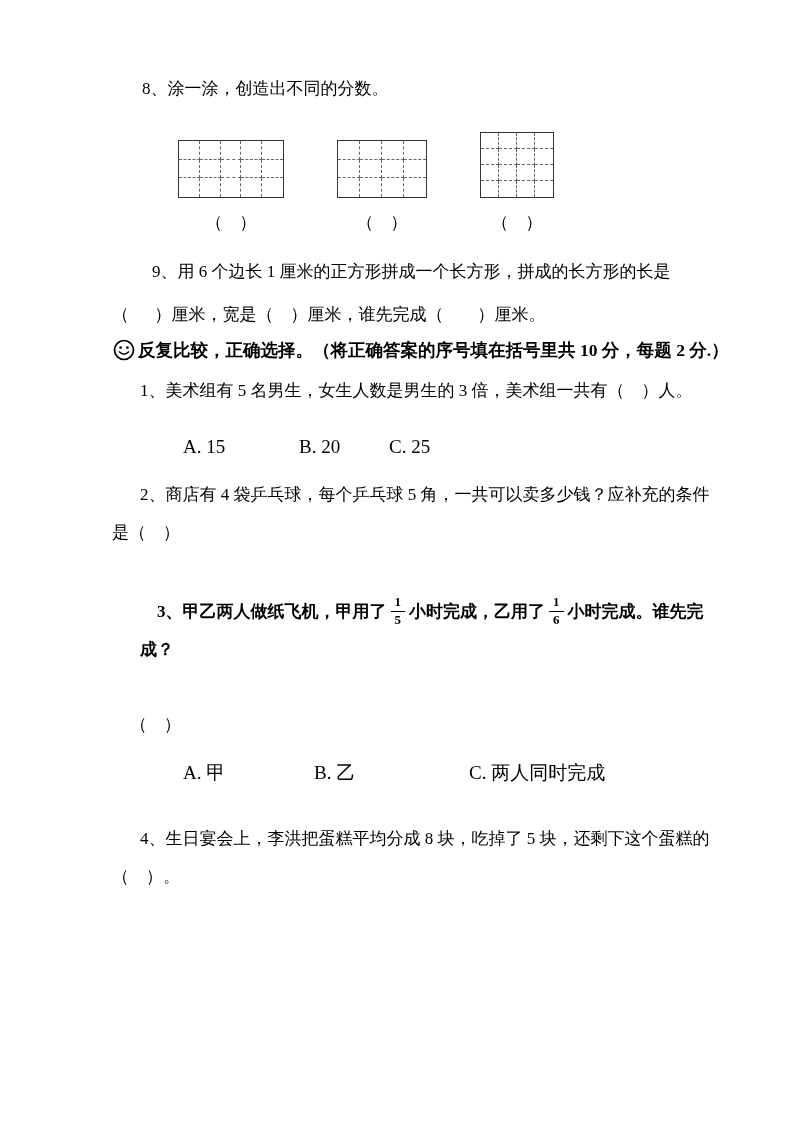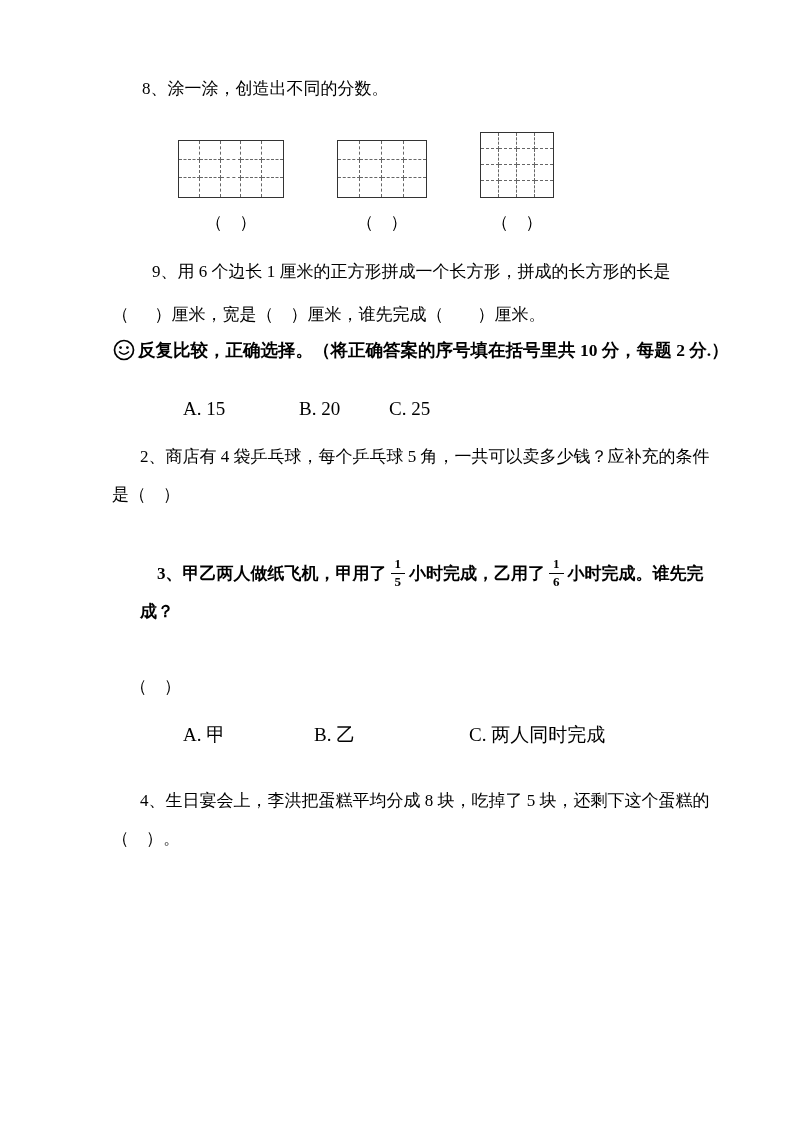--- a/index.html
+++ b/index.html
@@ -137,20 +137,21 @@
       <svg width="24" height="24" viewBox="0 0 24 24">
         <circle cx="12" cy="12" r="9.5" fill="none" stroke="#000" stroke-width="1.7"></circle>
         <circle cx="8.6" cy="9.6" r="1.35" fill="#000"></circle>
         <circle cx="15.4" cy="9.6" r="1.35" fill="#000"></circle>
         <path d="M7 13.6 q5 5.2 10 0" fill="none" stroke="#000" stroke-width="1.5"></path>
       </svg>
     </span>
     <span>反复比较，正确选择。（将正确答案的序号填在括号里共 10 分，每题 2 分.）</span>
   </div>
 
+  <div class="line q-text mt16">1、美术组有 5 名男生，女生人数是男生的 3 倍，美术组一共有（    ）人。</div>
   <div class="options-row q1-opts mt12">
     <span class="opt">A. 15</span><span class="opt">B. 20</span><span class="opt">C. 25</span>
   </div>
 
   <div class="line q-text mt18">2、商店有 4 袋乒乓球，每个乒乓球 5 角，一共可以卖多少钱？应补充的条件</div>
   <div class="line mt16">是（    ）</div>
 
   <div class="line q-text q3-line mt14">
     <span>3、甲乙两人做纸飞机，甲用了</span><span class="frac"><span class="num">1</span><span class="den">5</span></span><span>小时完成，乙用了</span><span class="frac"><span class="num">1</span><span class="den">6</span></span><span>小时完成。谁先完成？</span>
   </div>

